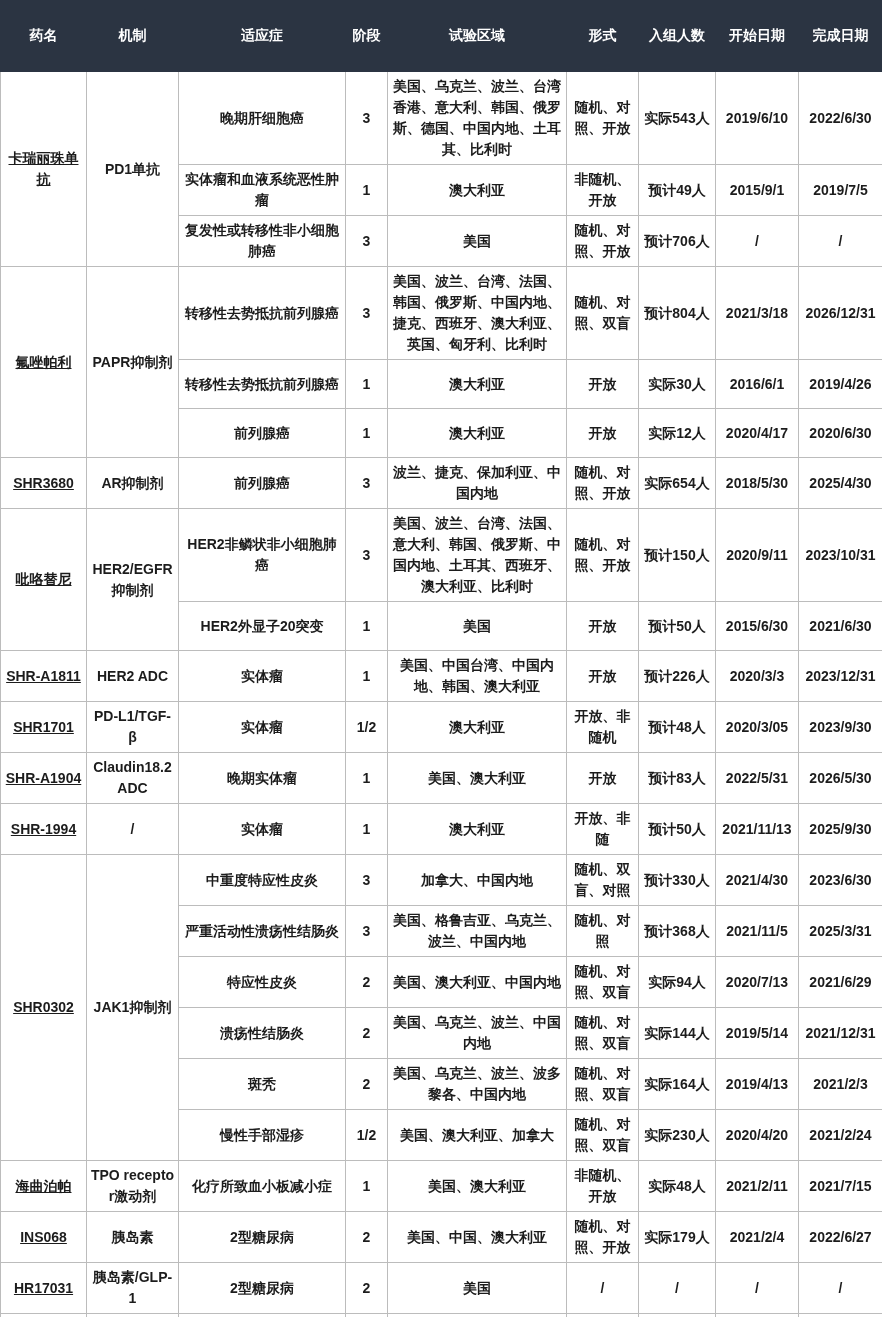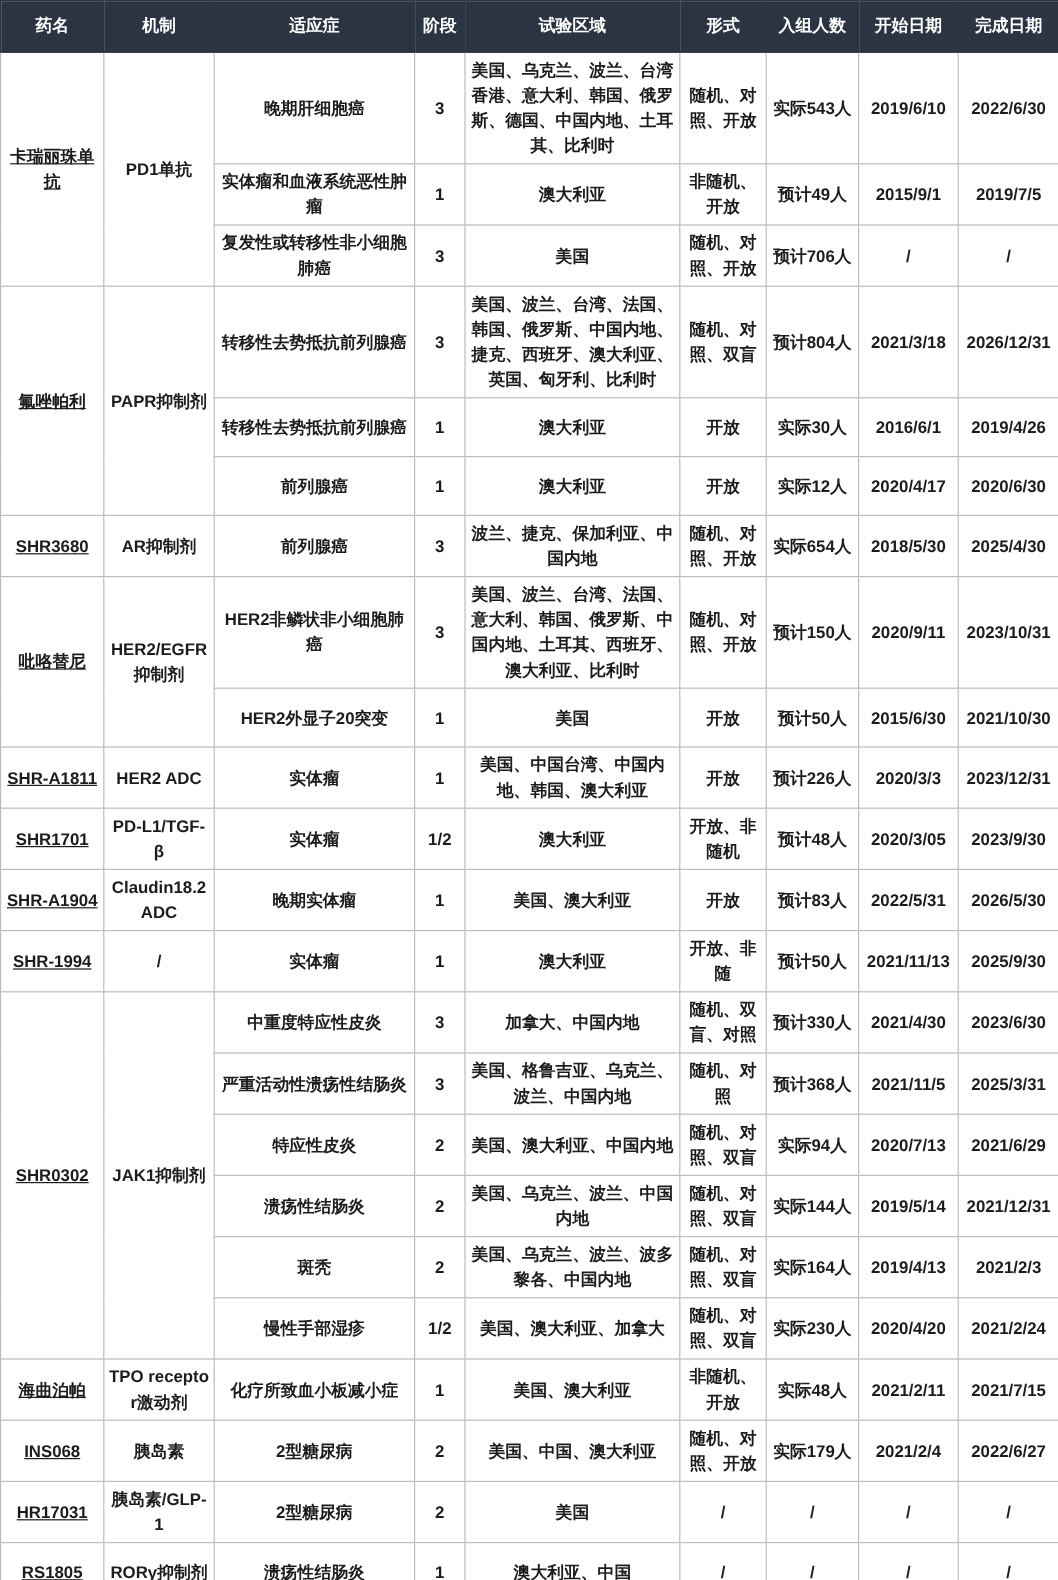--- a/index.html
+++ b/index.html
@@ -1,21 +1,21 @@
 <!DOCTYPE html>
 <html><head>
 <meta charset="utf-8">
 <style>
   html,body{margin:0;padding:0;background:#ffffff;}
   body{width:882px;font-family:"Liberation Sans","DejaVu Sans",sans-serif;}
   .wrap{position:relative;width:882px;min-height:1317px;background:#fff;}
   table.trials{border-collapse:collapse;width:882px;table-layout:fixed;}
   table.trials th{
     background:#2b3442;color:#ffffff;font-size:14px;font-weight:700;
-    height:38px;padding:2px 3px;border:1px solid #2b3442;text-align:center;
+    height:38px;padding:16px 3px;border:1px solid #2b3442;text-align:center;
   }
   table.trials td{
     border:1px solid #bcbcbc;text-align:center;vertical-align:middle;
     font-size:14px;font-weight:700;color:#1c1c1c;line-height:21px;
     padding:4px 3px;height:40px;word-break:break-all;background:#fff;
   }
   td.c-drug{font-size:14px;text-decoration:underline;}
   td.c-phase{font-size:14px;}
 </style>
 </head>
@@ -128,21 +128,21 @@
           <td class="">2020/9/11</td>
           <td class="">2023/10/31</td>
         </tr>
         <tr>
           <td class="">HER2外显子20突变</td>
           <td class="c-phase">1</td>
           <td class="">美国</td>
           <td class="">开放</td>
           <td class="">预计50人</td>
           <td class="">2015/6/30</td>
-          <td class="">2021/10/30</td>
+          <td class="">2021/6/30</td>
         </tr>
         <tr>
           <td class="c-drug" rowspan="1">SHR-A1811</td>
           <td rowspan="1">HER2 ADC</td>
           <td class="">实体瘤</td>
           <td class="c-phase">1</td>
           <td class="">美国、中国台湾、中国内地、韩国、澳大利亚</td>
           <td class="">开放</td>
           <td class="">预计226人</td>
           <td class="">2020/3/3</td>

